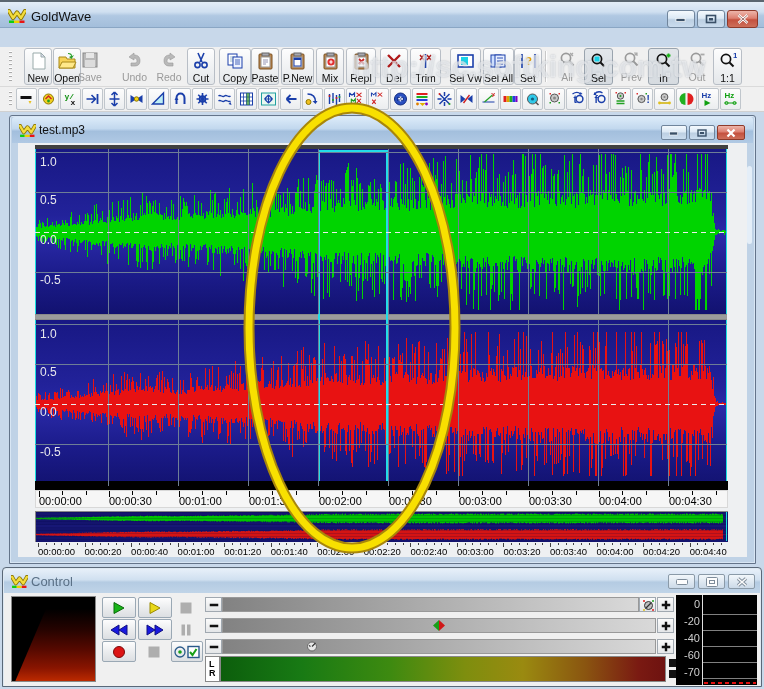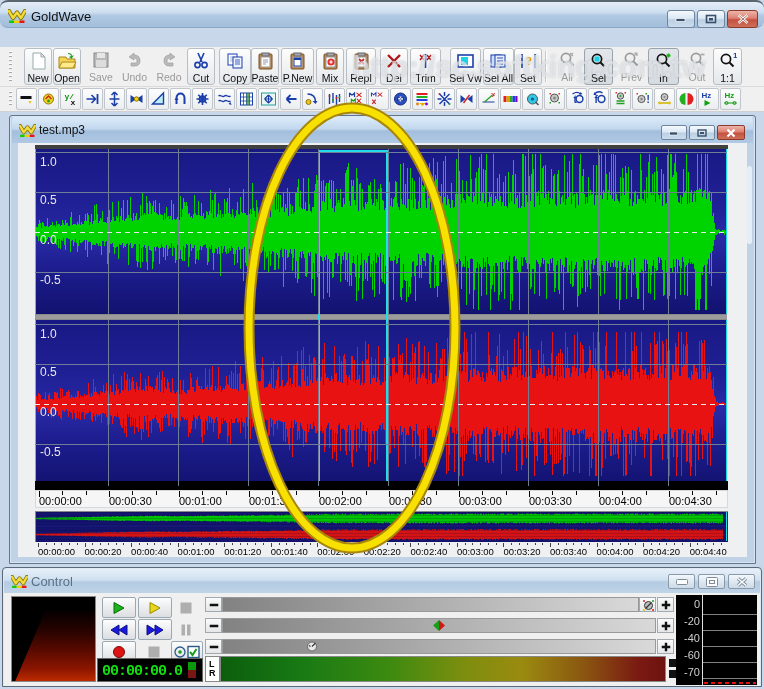--- a/index.html
+++ b/index.html
@@ -1,20 +1,20 @@
 <!DOCTYPE html>
 <html><head><meta charset="utf-8"><style>
 * { margin:0; padding:0; box-sizing:border-box; }
 body { width:764px; height:689px; overflow:hidden; font-family:"Liberation Sans",sans-serif; position:relative; background:#c8d8ea; }
 #app { position:absolute; inset:0; }
 .abs { position:absolute; }
 
 #tbar { left:0; top:0; width:764px; height:28px; border-top:2px solid #5a6670;
   background:linear-gradient(#e3edf7 0%, #cfdff0 40%, #b0c8e2 55%, #a3bedb 100%);
-  border-bottom:1px solid #8aa6c4;border-radius:8px; }
+  border-bottom:1px solid #8aa6c4; }
 #tbar .ttl { position:absolute; left:31px; top:7px; font-size:13px; color:#111; }
 .wbtn { position:absolute; top:8px; height:18px; border:1px solid #70859c; border-radius:3px;
   background:linear-gradient(#f4f9fd 0%,#dce9f5 45%,#bccfe2 55%,#cadcee 100%); }
 .wbtn svg { position:absolute; left:50%; top:50%; transform:translate(-50%,-50%); }
 #btn-close { background:linear-gradient(#edb5aa 0%,#dd8071 45%,#c4513f 55%,#cd6f5a 100%); border-color:#8e3a2b; }
 
 #menu { left:0; top:28px; width:764px; height:19px; background:#f0f0f0; border-bottom:1px solid #e2e2e2; }
 #menu span { position:absolute; top:3px; font-size:12px; color:#101010; }
 
 #tb1 { left:0; top:47px; width:764px; height:40px; background:#f0f0f0; border-bottom:1px solid #dadada; }
@@ -153,21 +153,21 @@
 <div class="tb1 en" style="left:53px;width:28px">
         <div class="ti">
           <svg width="19" height="18" viewBox="0 0 19 18">
             <path d="M1 5h7l1 2h8v9H1z" fill="#f7d358" stroke="#a98a1a" stroke-width="1"></path>
             <path d="M1 16l3-6h14l-3 6z" fill="#ffe98a" stroke="#a98a1a" stroke-width="1"></path>
             <path d="M10 1c3 0 4 1 4 3l2-1-2.5 4L11 5l2-1c0-1-1-2-3-2z" fill="#2aa02a"></path>
           </svg>
         </div>
         <div class="tl">Open</div>
       </div>
-<div class="tb1 dis" style="left:85px;width:32px">
+<div class="tb1 dis" style="left:74px;width:32px">
         <div class="ti">
           <svg width="19" height="18" viewBox="0 0 19 18">
             <rect x="2" y="2" width="14" height="14" fill="#b9b9b9" stroke="#888"></rect>
             <rect x="5" y="2" width="8" height="5" fill="#e6e6e6"></rect>
             <rect x="4" y="9" width="10" height="7" fill="#dcdcdc"></rect>
           </svg>
         </div>
         <div class="tl">Save</div>
       </div>
 <div class="tb1 dis" style="left:118px;width:33px">
@@ -953,25 +953,20 @@
           </svg>
         </div>
     <div class="pbtn" style="left:167px;top:48px;width:32px">
           <svg width="26" height="14" viewBox="0 0 26 14">
             <circle cx="6" cy="7" r="5" fill="none" stroke="#2a5a8a" stroke-width="1.3"></circle>
             <circle cx="6" cy="7" r="1.8" fill="#18a018"></circle>
             <rect x="14" y="1.5" width="11" height="11" fill="#fff" stroke="#2a5a8a" stroke-width="1.4"></rect>
             <path d="M16 7l2.5 3 4-6" stroke="#18a018" stroke-width="2" fill="none"></path>
           </svg>
         </div>
-    <div id="lcd">
-          <span class="t">00:00:00.0</span>
-          <div class="sq1"></div>
-          <div class="sq2"></div>
-        </div>
 
     <div class="srow" style="top:4px;width:471px">
       <div class="sminus">
             <svg width="9" height="3" viewBox="0 0 9 3">
               <rect width="9" height="3" fill="#111"></rect>
             </svg>
           </div>
       <div class="strack" style="width:417px"></div>
       <div style="position:absolute;left:434px;top:0;width:17px;height:15px;border:1px solid #a0a8b0;background:linear-gradient(#fbfbfb,#e4e6e8)">
             <svg style="position:absolute;left:2px;top:1px" width="13" height="13" viewBox="0 0 13 13">

